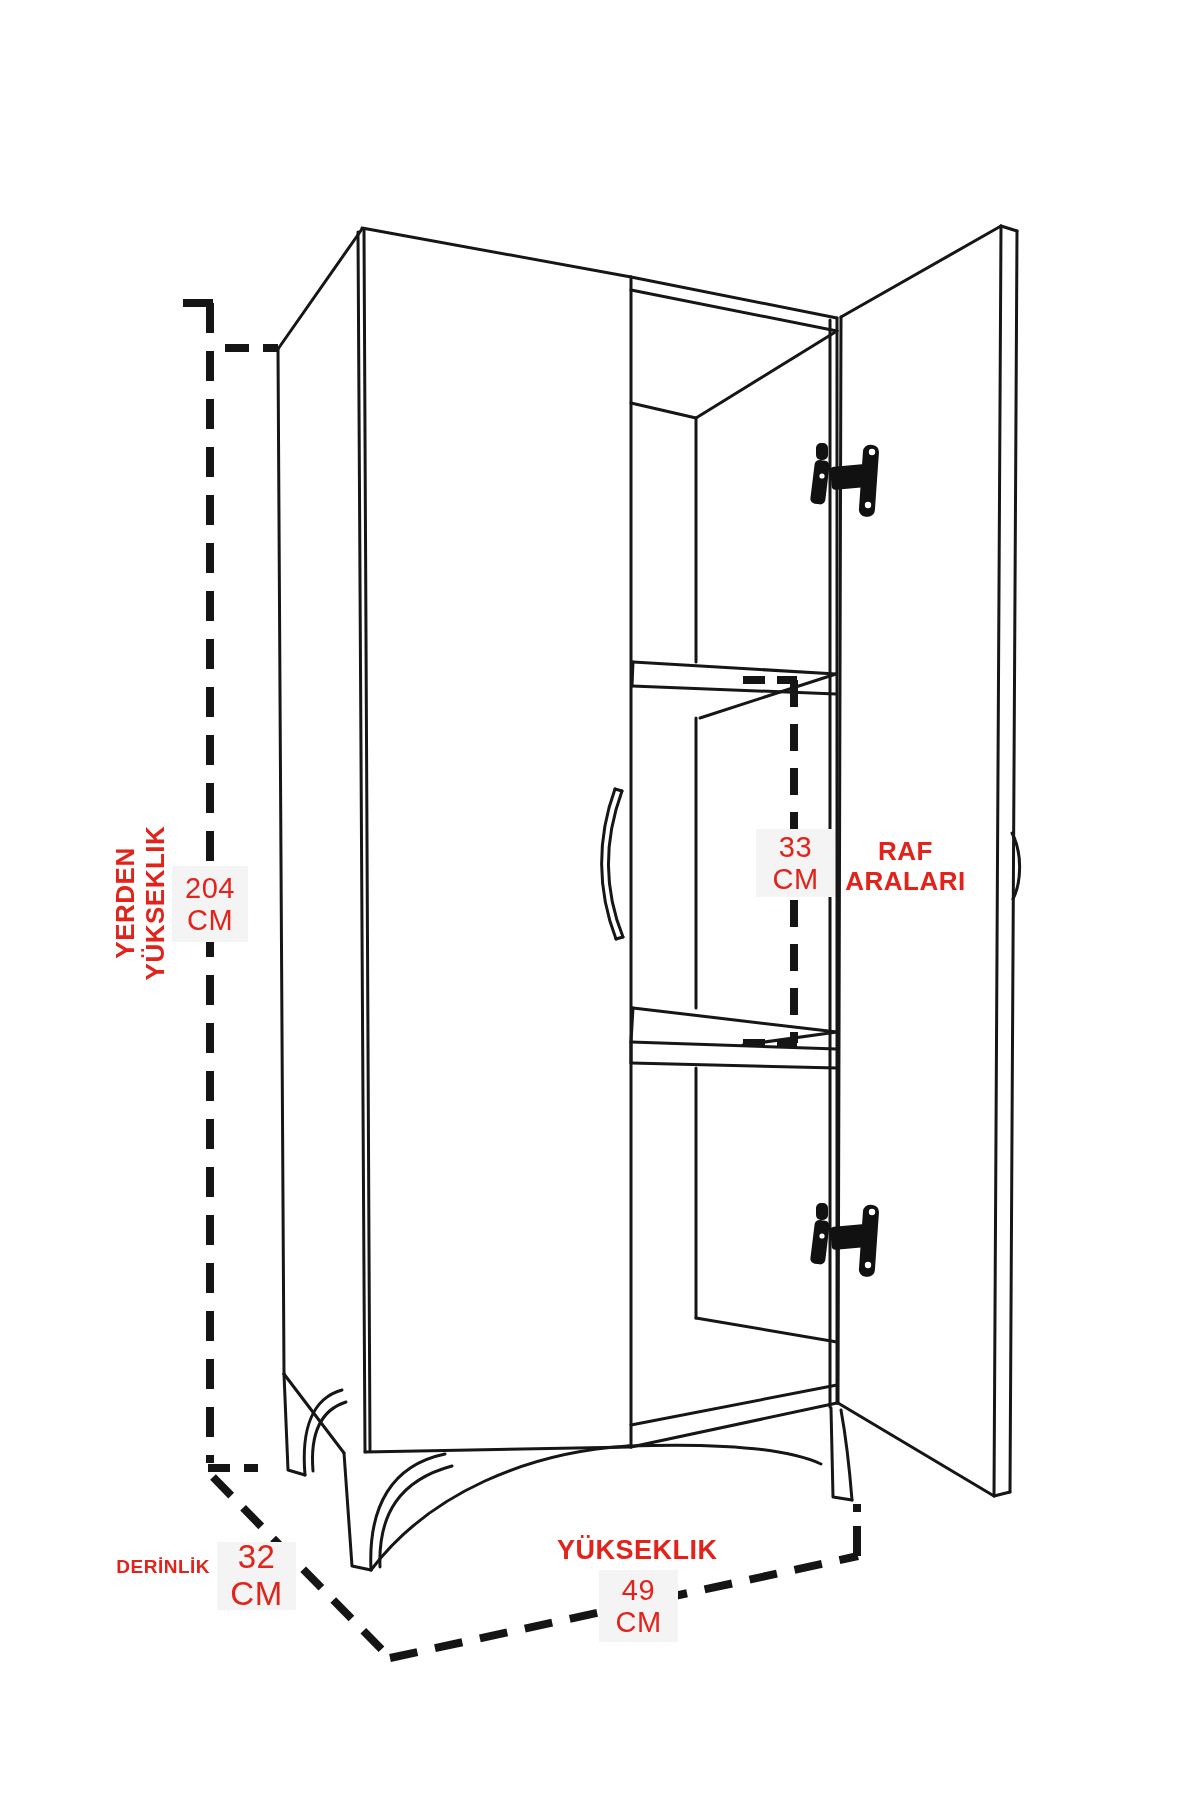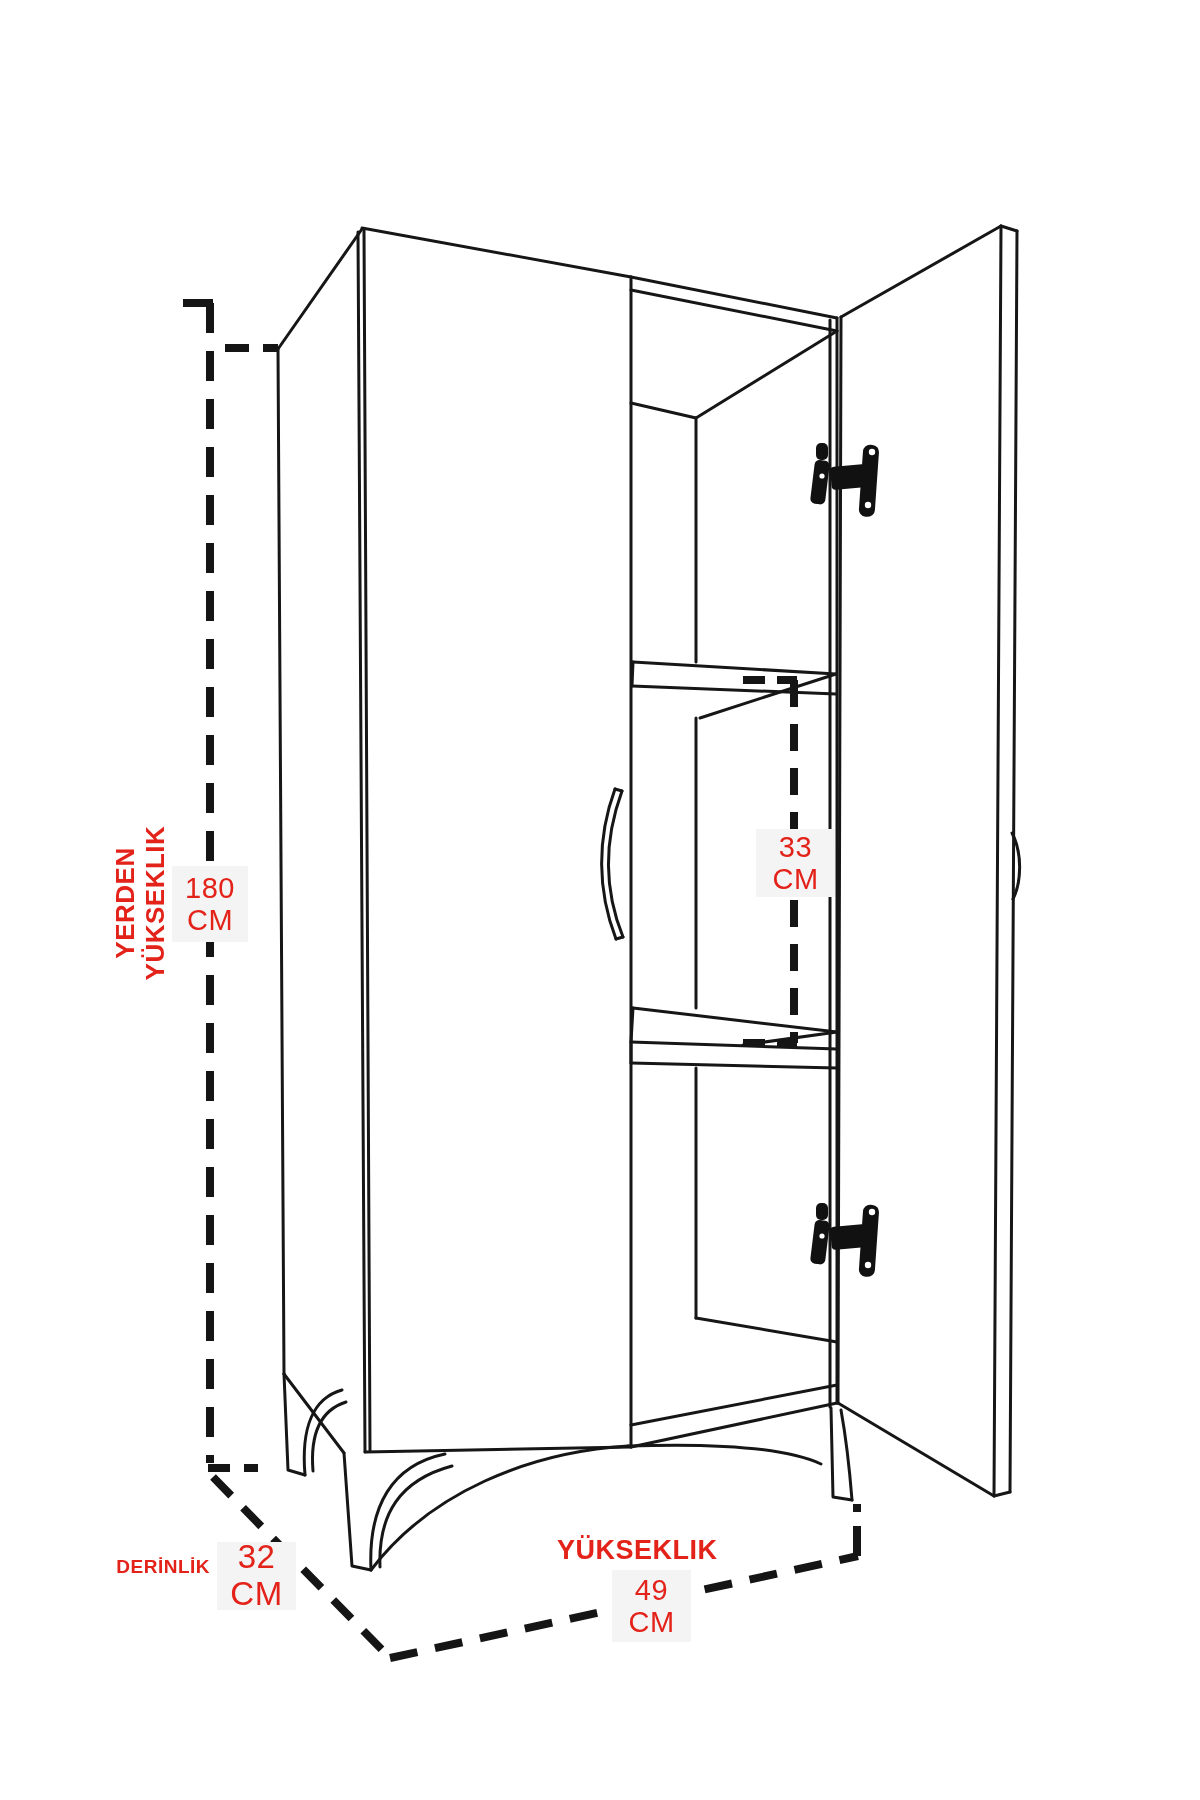--- a/index.html
+++ b/index.html
@@ -17,21 +17,21 @@
     display:flex;flex-direction:column;justify-content:center;align-items:center;
     line-height:1.12;letter-spacing:.5px;
   }
   .dim-box span{display:block;}
   .dim-name{
     position:absolute;color:#e32219;font-weight:700;
     letter-spacing:.5px;line-height:1.15;text-align:center;
   }
   .v108{left:172px;top:866px;width:76px;height:76px;font-size:29px;}
   .v32{left:217px;top:1542px;width:79px;height:68px;font-size:33px;}
-  .v49{left:612px;top:1570px;width:79px;height:72px;font-size:29px;}
+  .v49{left:599px;top:1570px;width:79px;height:72px;font-size:29px;}
   .v33{left:756px;top:829px;width:79px;height:68px;font-size:29px;}
   .n-height{
     left:141px;top:903px;width:300px;font-size:26px;
     transform:translate(-50%,-50%) rotate(-90deg);
   }
   .n-depth{left:60px;top:1556px;width:150px;font-size:19px;text-align:right;}
   .n-width{left:557px;top:1535px;width:160px;font-size:27px;}
   .n-shelf{left:833px;top:837px;width:145px;font-size:26px;}
 </style>
 </head>
@@ -167,21 +167,21 @@
       </g>
     </g>
   </svg>
 
   <div class="labels">
     <div class="dim-name n-height">
       <span>YERDEN</span><br>
       <span>YÜKSEKLIK</span>
     </div>
     <div class="dim-box v108">
-      <span>180</span>
+      <span>204</span>
       <span>CM</span>
     </div>
 
     <div class="dim-name n-depth">
       <span>DERİNLİK</span>
     </div>
     <div class="dim-box v32">
       <span>32</span>
       <span>CM</span>
     </div>
@@ -191,14 +191,18 @@
     </div>
     <div class="dim-box v49">
       <span>49</span>
       <span>CM</span>
     </div>
 
     <div class="dim-box v33">
       <span>33</span>
       <span>CM</span>
     </div>
+    <div class="dim-name n-shelf">
+      <span>RAF</span><br>
+      <span>ARALARI</span>
+    </div>
   </div>
 </div>
 
 </body></html>

